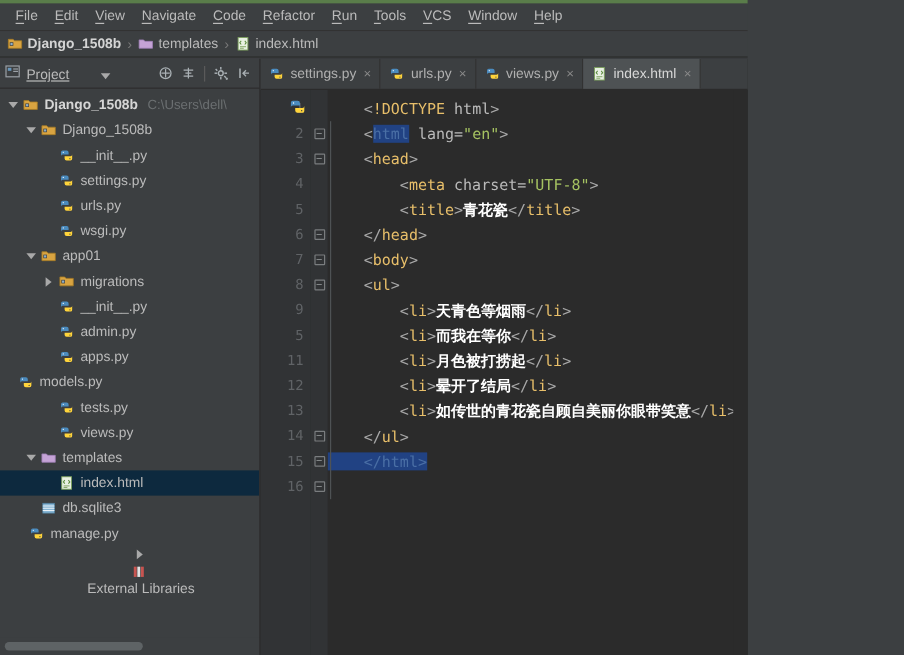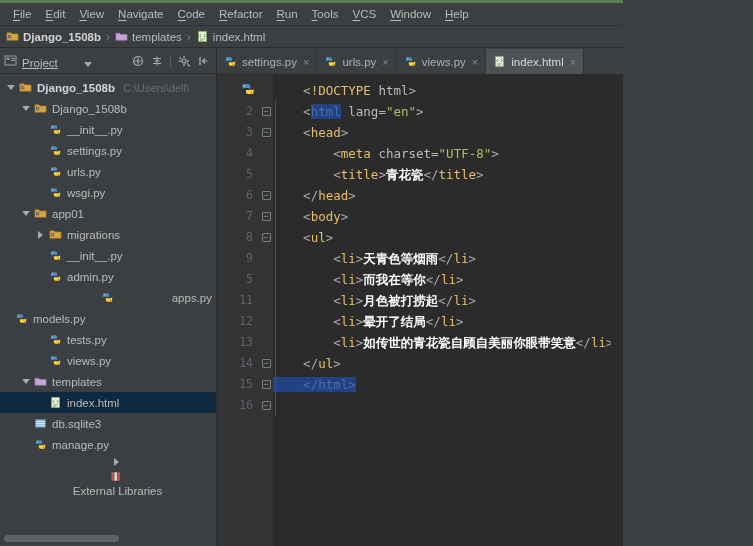--- a/index.html
+++ b/index.html
@@ -350,21 +350,21 @@
             <span class="ficon">
               <svg width="13" height="13" viewBox="0 0 14 14">
                 <path d="M2.5 2.5 h4.5 a1.8 1.8 0 0 1 1.8 1.8 v1.9 h-5.3 a1.5 1.5 0 0 0 -1.5 1.5 v-3.7 a1.5 1.5 0 0 1 1.5 -1.5 z" fill="#4b8bbe"></path>
                 <path d="M11.5 11.5 h-4.5 a1.8 1.8 0 0 1 -1.8 -1.8 v-1.9 h5.3 a1.5 1.5 0 0 0 1.5 -1.5 v3.7 a1.5 1.5 0 0 1 -1.5 1.5 z" fill="#ffd43b"></path>
                 <circle cx="4" cy="4.2" r="0.55" fill="#fff"></circle>
                 <circle cx="10" cy="9.9" r="0.55" fill="#3c3f41"></circle>
               </svg>
             </span>
             <span class="name">admin.py</span>
           </div>
-          <div class="row" style="padding-left: 34px; justify-content: space-between;">
+          <div class="row" style="padding-left: 34px;">
             <span class="arrow"></span>
             <span class="ficon">
               <svg width="13" height="13" viewBox="0 0 14 14">
                 <path d="M2.5 2.5 h4.5 a1.8 1.8 0 0 1 1.8 1.8 v1.9 h-5.3 a1.5 1.5 0 0 0 -1.5 1.5 v-3.7 a1.5 1.5 0 0 1 1.5 -1.5 z" fill="#4b8bbe"></path>
                 <path d="M11.5 11.5 h-4.5 a1.8 1.8 0 0 1 -1.8 -1.8 v-1.9 h5.3 a1.5 1.5 0 0 0 1.5 -1.5 v3.7 a1.5 1.5 0 0 1 -1.5 1.5 z" fill="#ffd43b"></path>
                 <circle cx="4" cy="4.2" r="0.55" fill="#fff"></circle>
                 <circle cx="10" cy="9.9" r="0.55" fill="#3c3f41"></circle>
               </svg>
             </span>
             <span class="name">apps.py</span>
@@ -430,21 +430,21 @@
           <div class="row" style="padding-left: 19px;">
             <span class="arrow"></span>
             <span class="ficon">
               <svg width="13" height="13" viewBox="0 0 14 14">
                 <rect x="1.8" y="2.6" width="10.4" height="8.8" fill="#86b5d4" stroke="#4f7f9e" stroke-width="0.7"></rect>
                 <path d="M1.8 5 h10.4 M1.8 7 h10.4 M1.8 9 h10.4" stroke="#e8f1f7" stroke-width="0.9"></path>
               </svg>
             </span>
             <span class="name">db.sqlite3</span>
           </div>
-          <div class="row" style="padding-left: 19px;">
+          <div class="row" style="padding-left: 9px;">
             <span class="arrow"></span>
             <span class="ficon">
               <svg width="13" height="13" viewBox="0 0 14 14">
                 <path d="M2.5 2.5 h4.5 a1.8 1.8 0 0 1 1.8 1.8 v1.9 h-5.3 a1.5 1.5 0 0 0 -1.5 1.5 v-3.7 a1.5 1.5 0 0 1 1.5 -1.5 z" fill="#4b8bbe"></path>
                 <path d="M11.5 11.5 h-4.5 a1.8 1.8 0 0 1 -1.8 -1.8 v-1.9 h5.3 a1.5 1.5 0 0 0 1.5 -1.5 v3.7 a1.5 1.5 0 0 1 -1.5 1.5 z" fill="#ffd43b"></path>
                 <circle cx="4" cy="4.2" r="0.55" fill="#fff"></circle>
                 <circle cx="10" cy="9.9" r="0.55" fill="#3c3f41"></circle>
               </svg>
             </span>
             <span class="name">manage.py</span>

